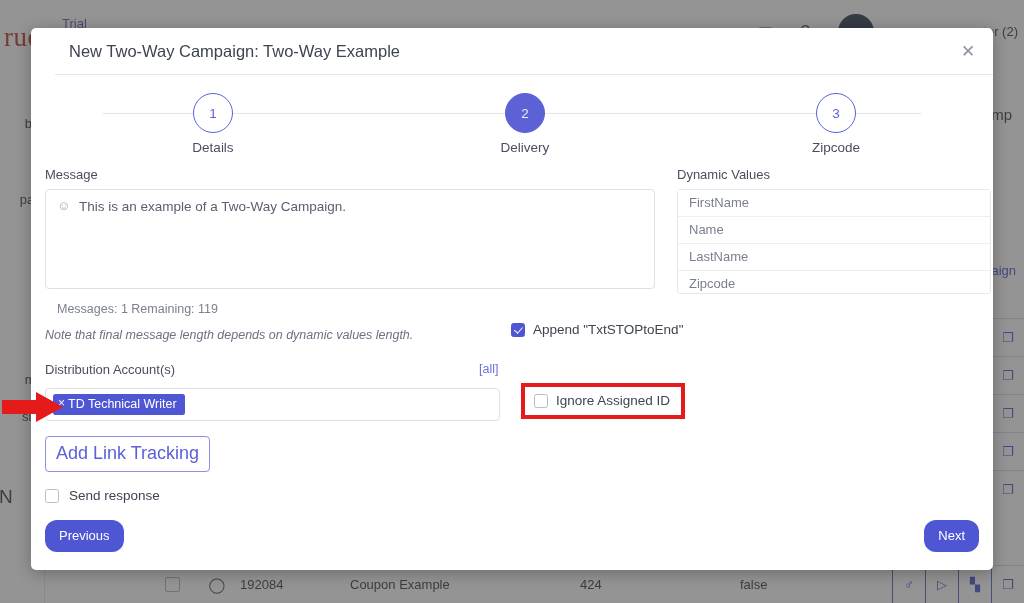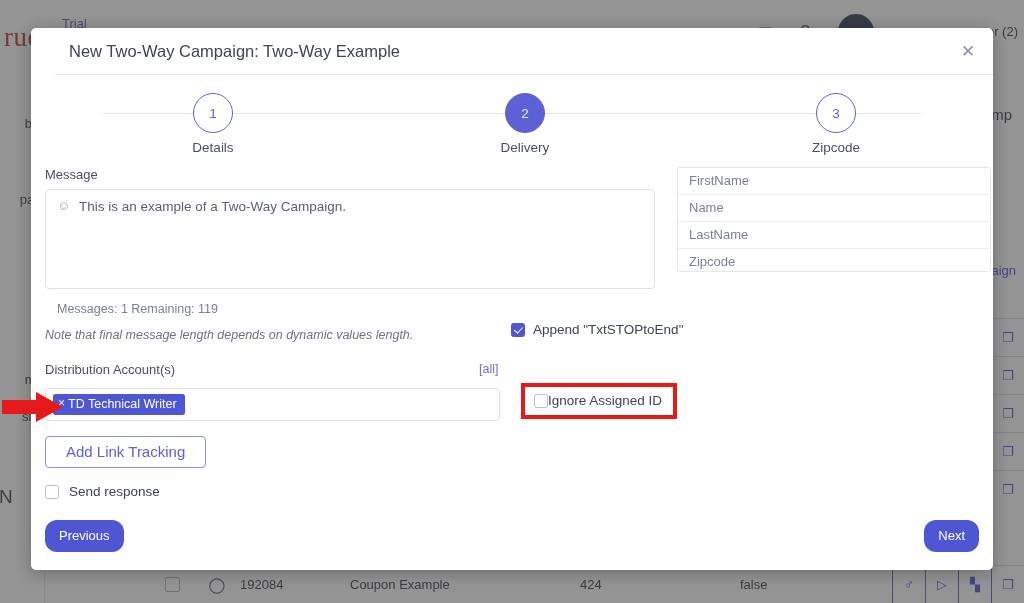--- a/index.html
+++ b/index.html
@@ -189,27 +189,27 @@
     background: #4f56d3; color: #ffffff; font-size: 12.5px;
     padding: 3px 8px 4px 5px; border-radius: 2.5px;
     display: inline-flex; align-items: center; gap: 3px; line-height: 1.15;
   }
   .tag-x { font-size: 12px; opacity: .92; cursor: pointer; }
 
   .ignore-box {
     position: absolute; left: 476px; top: -5px;
     border: 4px solid #e51b1b; background: #fff;
     padding: 6px 11px 7px 9px;
-    display: flex; align-items: center; 
+    display: flex; align-items: center; gap: 8px;
   }
 
   .tracking-btn {
     display: inline-block; margin-top: 12px;
     border: 1px solid #8b91e6; border-radius: 4px; background: #fff;
-    color: #5c62d6; font-size: 15px; padding: 6px 20px 7px;
+    color: #5c62d6; font-size: 18px; padding: 6px 10px 7px;
     cursor: pointer;
   }
   .sendresp-row { display: flex; align-items: center; gap: 10px; margin-top: 16px; }
   .sendresp-label { font-size: 13.5px; color: #3f4451; }
 
   .modal-footer {
     position: absolute; left: 0; right: 0; bottom: 0; height: 62px;
   }
   .btn {
     position: absolute; top: 12px;
@@ -326,20 +326,21 @@
 
       <div class="cols">
         <div class="col-left">
           <div class="field-label">Message</div>
           <div class="msg-box">
             <span class="msg-emoji">☺</span>
             <div class="msg-text">This is an example of a Two-Way Campaign.</div>
           </div>
         </div>
         <div class="col-right">
+          <div class="field-label">Dynamic Values</div>
           <div class="dv-list">
             <div class="dv-scroll"></div>
             <div class="dv-item">FirstName</div>
             <div class="dv-item">Name</div>
             <div class="dv-item">LastName</div>
             <div class="dv-item">Zipcode</div>
           </div>
         </div>
       </div>
 

